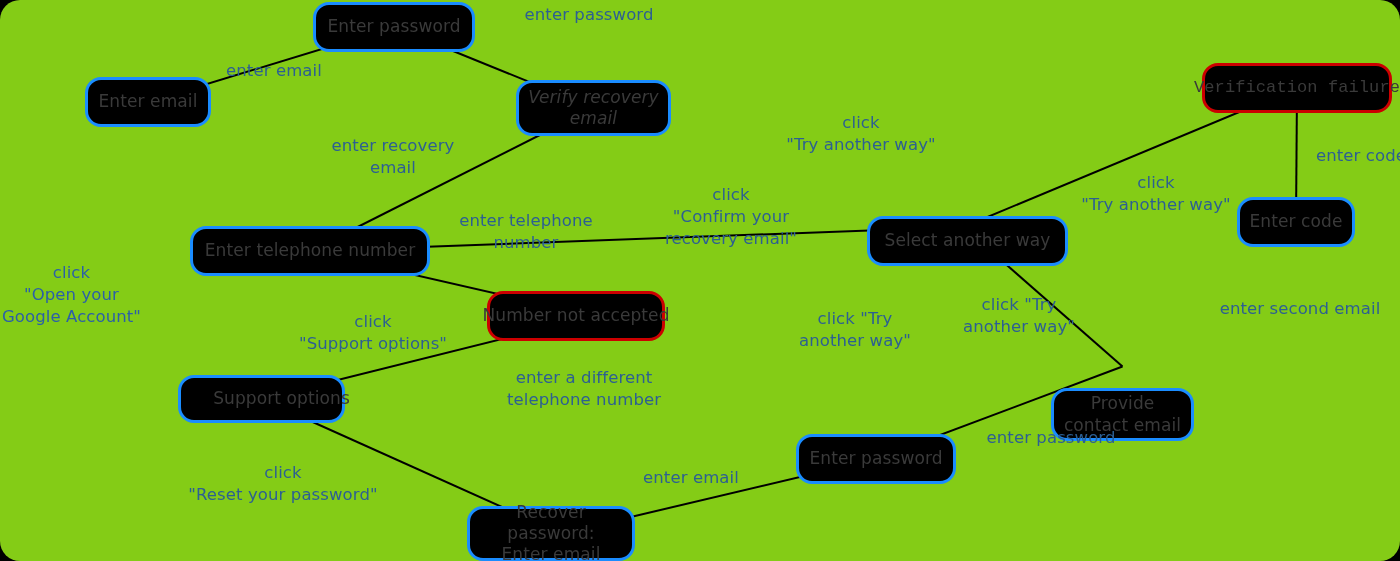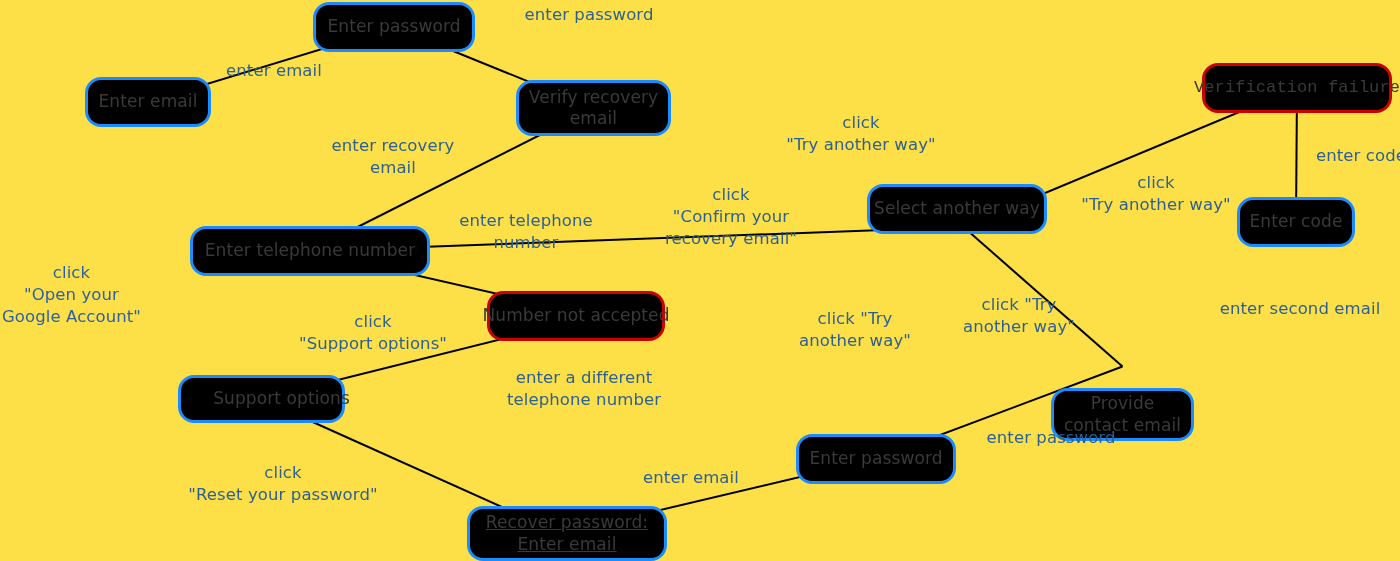--- a/index.html
+++ b/index.html
@@ -5,23 +5,24 @@
 <style>
   html, body {
     margin: 0;
     padding: 0;
     background: #000000;
   }
   #canvas {
     position: relative;
     width: 1400px;
     height: 561px;
-    background: #fde047;
+    background: #84cc16;
     overflow: hidden;
     font-family: "DejaVu Sans", sans-serif;
+    border-radius: 20px;
   }
   
   .node {
     position: absolute;
     box-sizing: border-box;
     display: flex;
     align-items: center;
     justify-content: center;
     text-align: center;
     border-style: solid;
@@ -83,50 +84,50 @@
       <path d="M963.5,227 L1122.5,366.5"></path>
     </svg>
 
   <div id="node-layer">
       <div class="node state-normal" style="left: 313px; top: 2px; width: 162px; height: 50px;">
         <span class="node-label">Enter password</span>
       </div>
       <div class="node state-normal" style="left: 85px; top: 77px; width: 126px; height: 50px;">
         <span class="node-label">Enter email</span>
       </div>
-      <div class="node state-normal two-line" style="left: 516px; top: 80px; width: 155px; height: 56px;">
+      <div class="node state-normal two-line" style="left: 516px; top: 80px; width: 155px; height: 56px; font-style: italic;">
         <span class="node-label">Verify recovery
 email</span>
       </div>
       <div class="node state-error" style="left: 1202px; top: 63px; width: 190px; height: 50px; font-family: Liberation Mono, monospace;">
         <span class="node-label">Verification failure</span>
       </div>
       <div class="node state-normal" style="left: 190px; top: 226px; width: 240px; height: 50px;">
         <span class="node-label">Enter telephone number</span>
       </div>
-      <div class="node state-normal" style="left: 867px; top: 184px; width: 180px; height: 50px;">
+      <div class="node state-normal" style="left: 867px; top: 216px; width: 201px; height: 50px;">
         <span class="node-label">Select another way</span>
       </div>
       <div class="node state-normal" style="left: 1237px; top: 197px; width: 118px; height: 50px;">
         <span class="node-label">Enter code</span>
       </div>
       <div class="node state-error" style="left: 487px; top: 291px; width: 178px; height: 50px;">
         <span class="node-label">Number not accepted</span>
       </div>
       <div class="node state-normal two-line overflow-text" style="left: 1051px; top: 340px; width: 143px; height: 53px; margin-top: 48px;">
         <span class="node-label">Provide
 contact email</span>
       </div>
       <div class="node state-normal" style="left: 178px; top: 375px; width: 167px; height: 48px; padding-left: 40px;">
         <span class="node-label">Support options</span>
       </div>
       <div class="node state-normal" style="left: 796px; top: 434px; width: 160px; height: 50px;">
         <span class="node-label">Enter password</span>
       </div>
-      <div class="node state-normal two-line" style="left: 467px; top: 506px; width: 200px; height: 55px; text-decoration: underline;">
+      <div class="node state-normal two-line" style="left: 467px; top: 506px; width: 168px; height: 55px;">
         <span class="node-label">Recover password:
 Enter email</span>
       </div>
     </div>
   <div id="label-layer">
       <div class="edge-label" style="left: 519px; top: 4px; width: 140px;">enter password</div>
       <div class="edge-label" style="left: 214px; top: 60px; width: 120px;">enter email</div>
       <div class="edge-label" style="left: 323px; top: 135px; width: 140px;">enter recovery
 email</div>
       <div class="edge-label" style="left: 1306px; top: 145px; width: 110px;">enter code</div>

